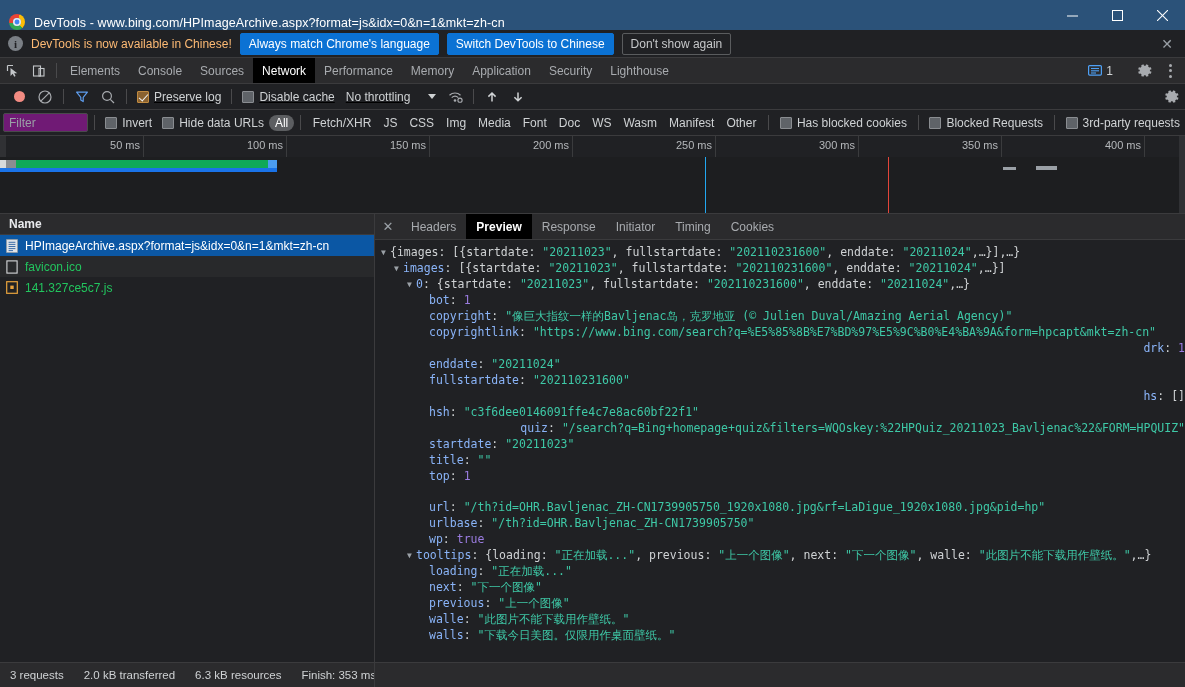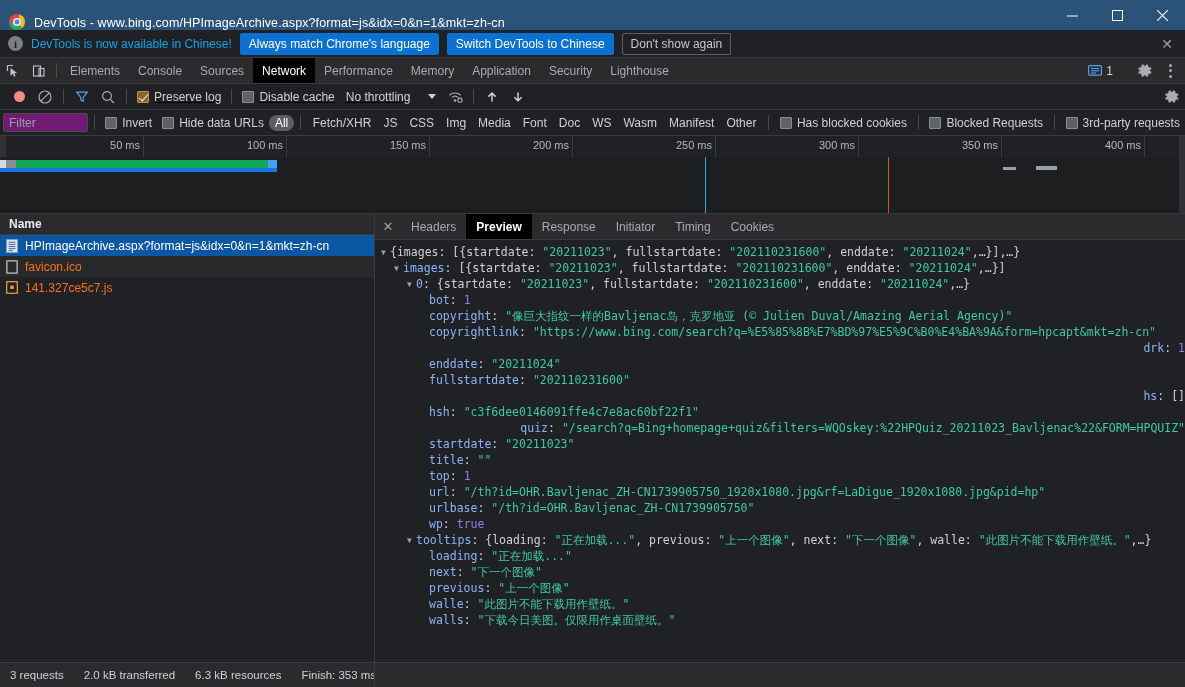--- a/index.html
+++ b/index.html
@@ -29,21 +29,21 @@
   .win-btn svg { display:block; }
 
   
   .notifbar {
     flex: 0 0 28px; height:28px; background:#202124; border-bottom:1px solid #3b3b3d;
     display:flex; align-items:center; padding: 0 6px 0 8px; gap: 8px;
   }
   .info-icon { width:15px; height:15px; border-radius:50%; background:#7a7f85; color:#202124;
      font-size:11px; font-weight:bold; display:flex; align-items:center; justify-content:center;
      font-family:"Liberation Serif", serif; flex:0 0 15px;}
-  .notif-text { color:#0ea5e9; font-size:12px; white-space:nowrap; }
+  .notif-text { color:#fdba74; font-size:12px; white-space:nowrap; }
   .btn-blue { background:#0b72d4; color:#fff; font-size:12px; padding:3px 8px; border:1px solid #0b72d4;
      border-radius:2px; white-space:nowrap; line-height:14px; }
   .btn-ghost { background:transparent; color:#c6c8ca; font-size:12px; padding:3px 8px;
      border:1px solid #5a5c5e; border-radius:2px; white-space:nowrap; line-height:14px;}
   .notif-close { margin-left:auto; color:#9aa0a6; font-size:14px; padding:0 6px; line-height:1; }
 
   
   .tabbar { flex:0 0 26px; height:26px; background:#2b2b2d; display:flex; align-items:stretch;
             border-bottom:1px solid #3b3b3d; }
   .tb-icon { width:26px; display:flex; align-items:center; justify-content:center; }
@@ -95,21 +95,21 @@
 
   
   .mainarea { flex:1 1 auto; display:flex; min-height:0; background:#202124; }
   .leftpane { width:375px; flex:0 0 375px; display:flex; flex-direction:column;
               border-right:1px solid #3b3b3d; min-height:0; }
   .lp-header { flex:0 0 21px; height:21px; background:#2b2b2d; border-bottom:1px solid #3b3b3d;
      display:flex; align-items:center; }
   .lp-header .col { color:#e8eaed; font-size:12px; padding-left:9px; font-weight:bold; }
   .lp-list { flex:1 1 auto; overflow:hidden; }
   .req-row { height:21px; display:flex; align-items:center; padding-left:5px; gap:6px; font-size:12px;
-             color:#f97316; white-space:nowrap; }
+             color:#22c55e; white-space:nowrap; }
   .req-row.alt { background:#28292b; }
   .req-row.sel { background:#0b57a4; color:#fff; }
   .req-icon { width:14px; height:14px; flex:0 0 14px; display:flex; align-items:center; justify-content:center;}
 
   .rightpane { flex:1 1 auto; display:flex; flex-direction:column; min-width:0; min-height:0;
                background:#202124; }
   .rp-tabs { flex:0 0 26px; height:26px; background:#2b2b2d; display:flex; align-items:stretch;
              border-bottom:1px solid #3b3b3d; }
   .rp-close { width:26px; display:flex; align-items:center; justify-content:center; color:#9aa0a6; font-size:13px;}
   .rp-tab { display:flex; align-items:center; padding:0 10px; font-size:12px; color:#a8abaf; white-space:nowrap;}
@@ -450,21 +450,21 @@
           <div class="jline" style="padding-left: 39px;"><span class="tri"></span><span class="k">copyrightlink</span><span class="p">: </span><span class="s">"https://www.bing.com/search?q=%E5%85%8B%E7%BD%97%E5%9C%B0%E4%BA%9A&amp;form=hpcapt&amp;mkt=zh-cn"</span></div>
           <div class="jline" style="padding-left: 39px; text-align: right;"><span class="tri"></span><span class="k">drk</span><span class="p">: </span><span class="n">1</span></div>
           <div class="jline" style="padding-left: 39px;"><span class="tri"></span><span class="k">enddate</span><span class="p">: </span><span class="s">"20211024"</span></div>
           <div class="jline" style="padding-left: 39px;"><span class="tri"></span><span class="k">fullstartdate</span><span class="p">: </span><span class="s">"202110231600"</span></div>
           <div class="jline" style="padding-left: 39px; text-align: right;"><span class="tri"></span><span class="k">hs</span><span class="p">: []</span></div>
           <div class="jline" style="padding-left: 39px;"><span class="tri"></span><span class="k">hsh</span><span class="p">: </span><span class="s">"c3f6dee0146091ffe4c7e8ac60bf22f1"</span></div>
           <div class="jline" style="padding-left: 39px; text-align: right;"><span class="tri"></span><span class="k">quiz</span><span class="p">: </span><span class="s">"/search?q=Bing+homepage+quiz&amp;filters=WQOskey:%22HPQuiz_20211023_Bavljenac%22&amp;FORM=HPQUIZ"</span></div>
           <div class="jline" style="padding-left: 39px;"><span class="tri"></span><span class="k">startdate</span><span class="p">: </span><span class="s">"20211023"</span></div>
           <div class="jline" style="padding-left: 39px;"><span class="tri"></span><span class="k">title</span><span class="p">: </span><span class="s">""</span></div>
           <div class="jline" style="padding-left: 39px;"><span class="tri"></span><span class="k">top</span><span class="p">: </span><span class="n">1</span></div>
-          <div class="jline" style="padding-left: 39px;"><span class="tri"></span><span class="k">url</span><span class="p">: </span><span class="s">"/th?id=OHR.Bavljenac_ZH-CN1739905750_1920x1080.jpg&amp;rf=LaDigue_1920x1080.jpg&amp;pid=hp"</span></div>
+          <div class="jline" style="padding-left: 39px; margin-top: 15px;"><span class="tri"></span><span class="k">url</span><span class="p">: </span><span class="s">"/th?id=OHR.Bavljenac_ZH-CN1739905750_1920x1080.jpg&amp;rf=LaDigue_1920x1080.jpg&amp;pid=hp"</span></div>
           <div class="jline" style="padding-left: 39px;"><span class="tri"></span><span class="k">urlbase</span><span class="p">: </span><span class="s">"/th?id=OHR.Bavljenac_ZH-CN1739905750"</span></div>
           <div class="jline" style="padding-left: 39px;"><span class="tri"></span><span class="k">wp</span><span class="p">: </span><span class="b">true</span></div>
           <div class="jline" style="padding-left: 26px;"><span class="tri">▼</span><span class="k">tooltips</span><span class="p">: {</span><span class="kp">loading</span><span class="p">: </span><span class="s">"正在加载..."</span><span class="p">, </span><span class="kp">previous</span><span class="p">: </span><span class="s">"上一个图像"</span><span class="p">, </span><span class="kp">next</span><span class="p">: </span><span class="s">"下一个图像"</span><span class="p">, </span><span class="kp">walle</span><span class="p">: </span><span class="s">"此图片不能下载用作壁纸。"</span><span class="p">,…}</span></div>
           <div class="jline" style="padding-left: 39px;"><span class="tri"></span><span class="k">loading</span><span class="p">: </span><span class="s">"正在加载..."</span></div>
           <div class="jline" style="padding-left: 39px;"><span class="tri"></span><span class="k">next</span><span class="p">: </span><span class="s">"下一个图像"</span></div>
           <div class="jline" style="padding-left: 39px;"><span class="tri"></span><span class="k">previous</span><span class="p">: </span><span class="s">"上一个图像"</span></div>
           <div class="jline" style="padding-left: 39px;"><span class="tri"></span><span class="k">walle</span><span class="p">: </span><span class="s">"此图片不能下载用作壁纸。"</span></div>
           <div class="jline" style="padding-left: 39px;"><span class="tri"></span><span class="k">walls</span><span class="p">: </span><span class="s">"下载今日美图。仅限用作桌面壁纸。"</span></div>
         </div>
     </div>

